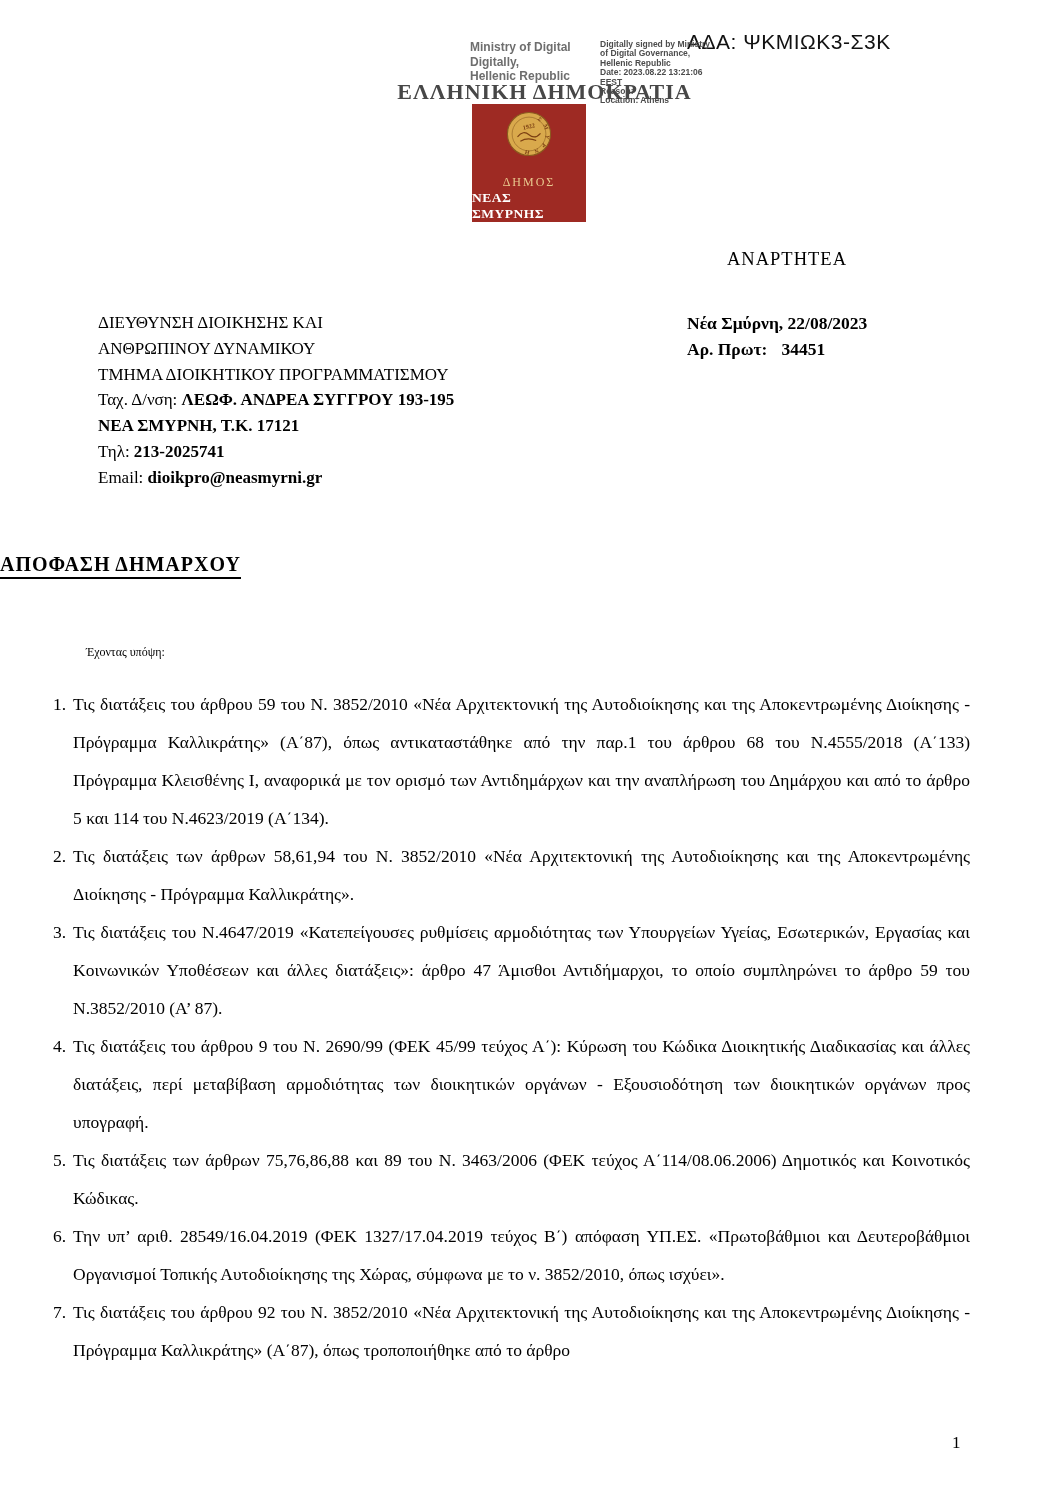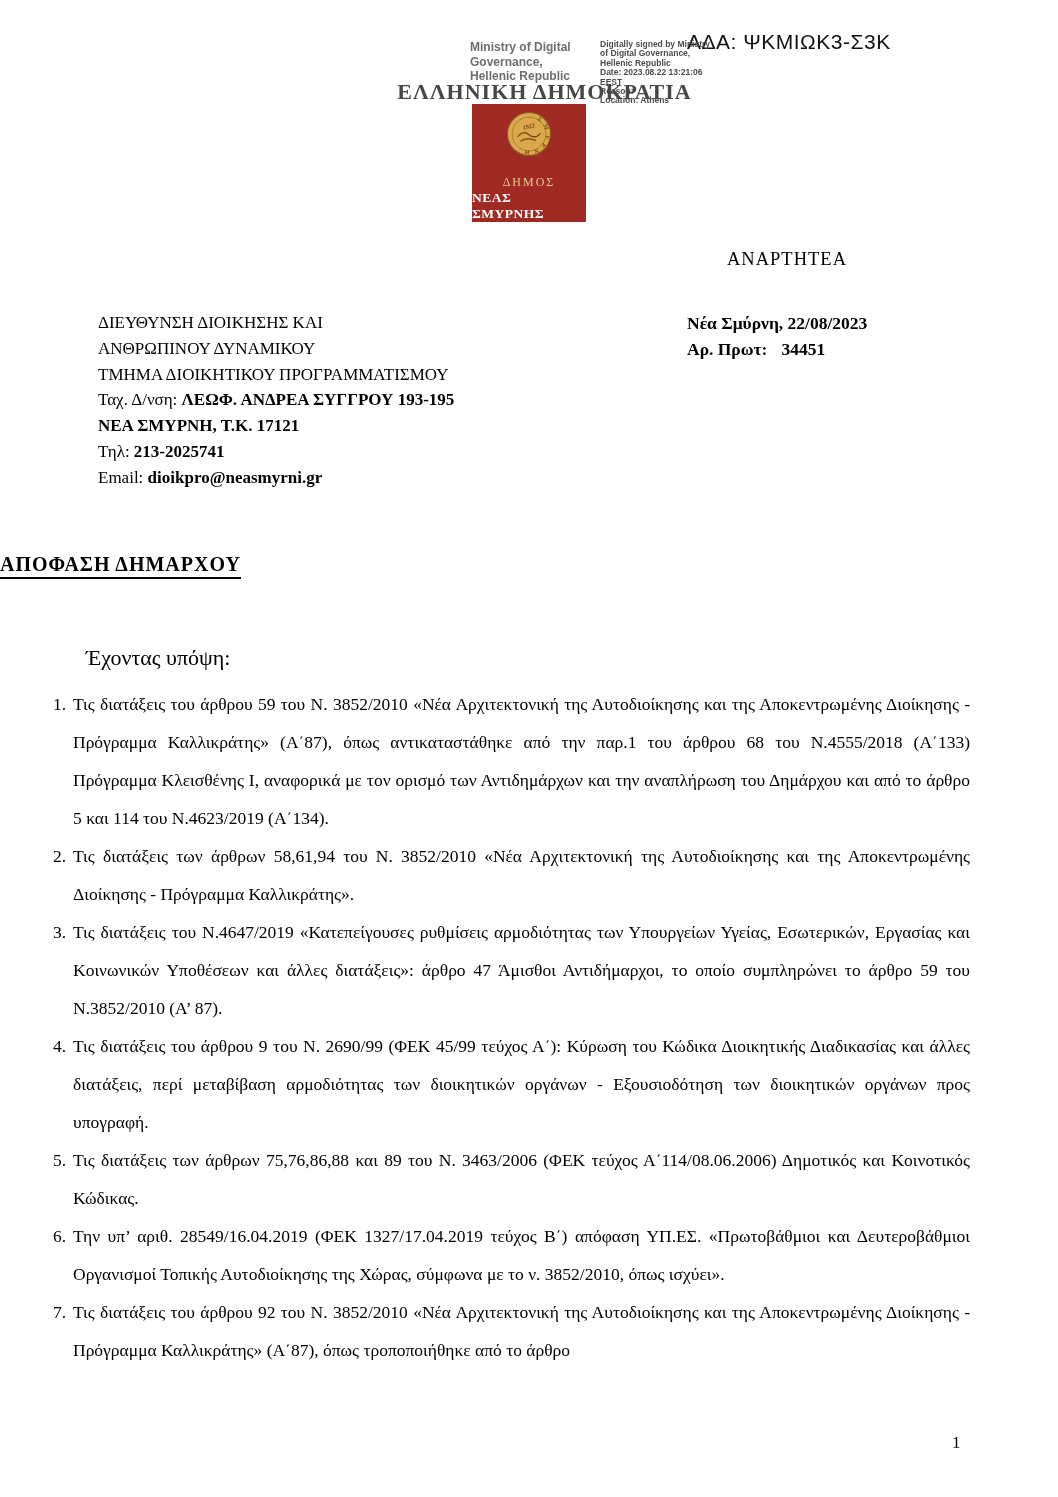--- a/index.html
+++ b/index.html
@@ -68,21 +68,21 @@
   }
   .meta .proto-value{margin-left:14px;}
   .doc-title-wrap{
     position:absolute;left:0;right:0;top:553px;
   }
   .doc-title{
     display:inline-block;font-size:20px;font-weight:bold;letter-spacing:1px;
     border-bottom:2.5px solid #000;padding-bottom:1px;
   }
   .preamble{
-    position:absolute;left:86px;top:645px;font-size:22px;
+    position:absolute;left:86px;top:645px;font-size:12px;
   }
   
   .list{
     position:absolute;left:53px;top:685px;width:917px;
     font-size:17.5px;line-height:38px;text-align:justify;
     list-style:none;
   }
   .list li{position:relative;padding-left:20px;}
   .list .num{position:absolute;left:0;top:0;}
   .page-num{
@@ -91,21 +91,21 @@
 </style>
 </head>
 <body>
 
 <div class="page">
 
   <div class="ada">ΑΔΑ: ΨΚΜΙΩΚ3-Σ3Κ</div>
 
   <div class="ministry">
     <div>Ministry of Digital</div>
-    <div>Governance,</div>
+    <div>Digitally,</div>
     <div>Hellenic Republic</div>
   </div>
 
   <div class="sig-details">
     <div>Digitally signed by Ministry</div>
     <div>of Digital Governance,</div>
     <div>Hellenic Republic</div>
     <div>Date: 2023.08.22 13:21:06</div>
     <div>EEST</div>
     <div>Reason:</div>

